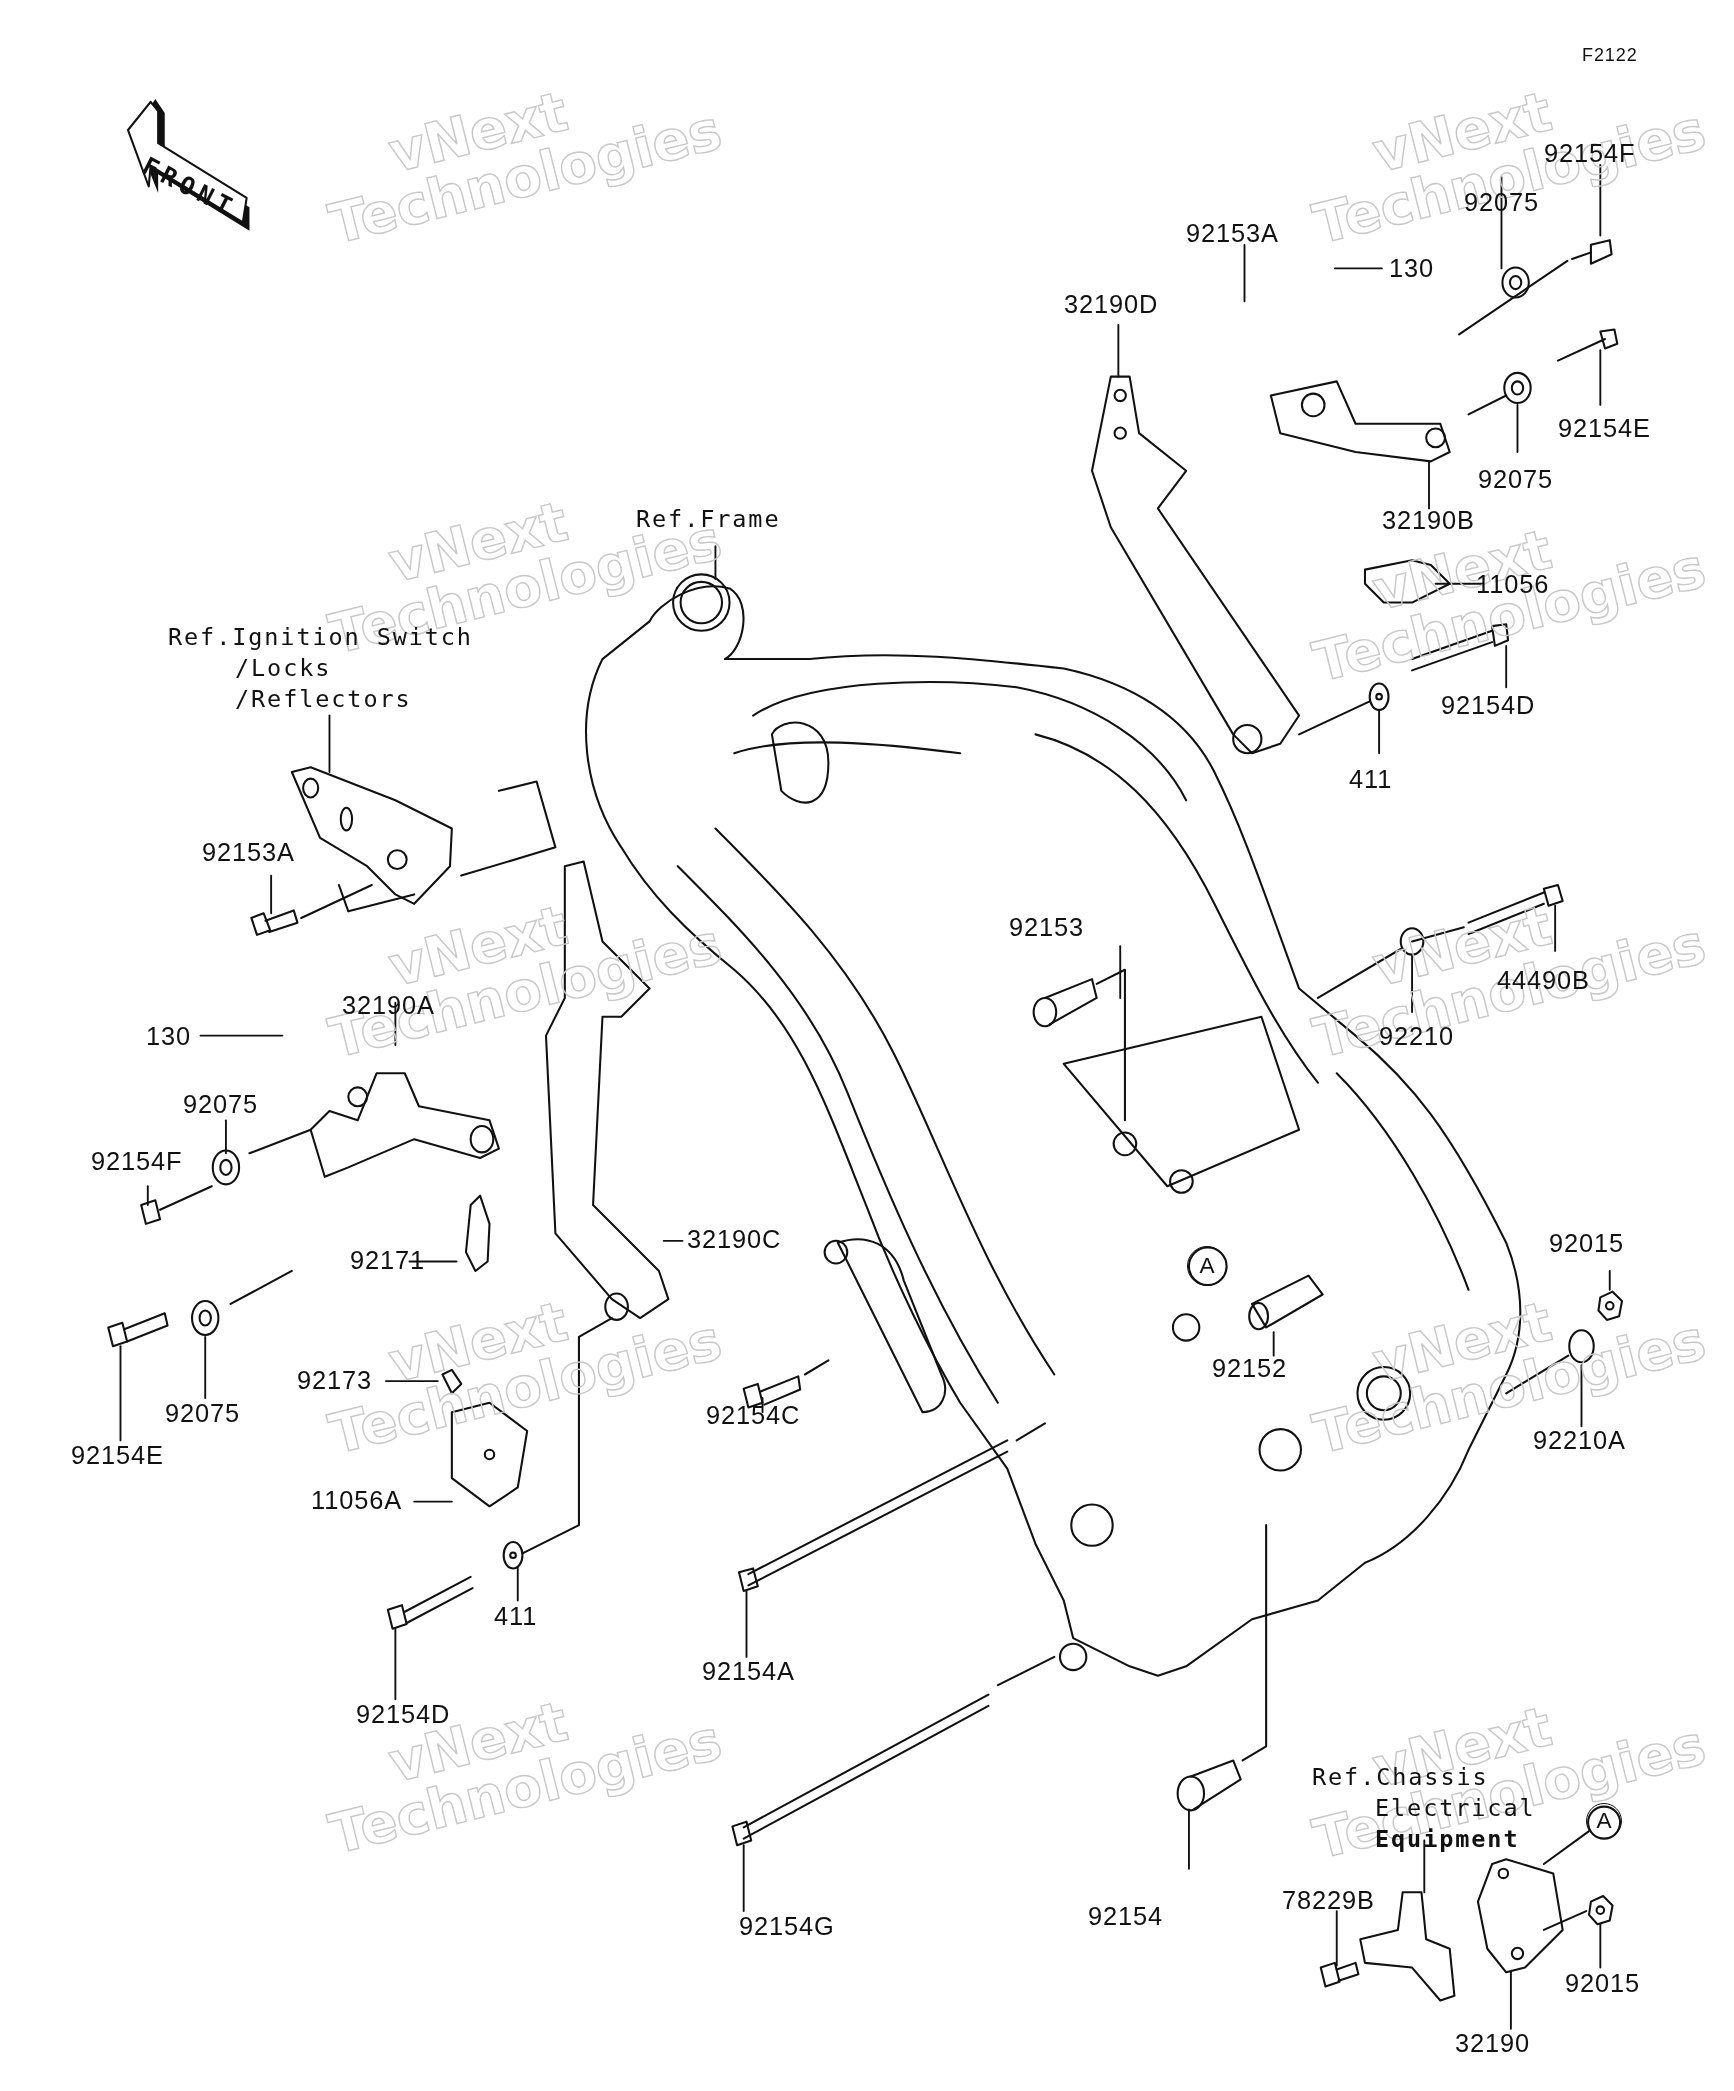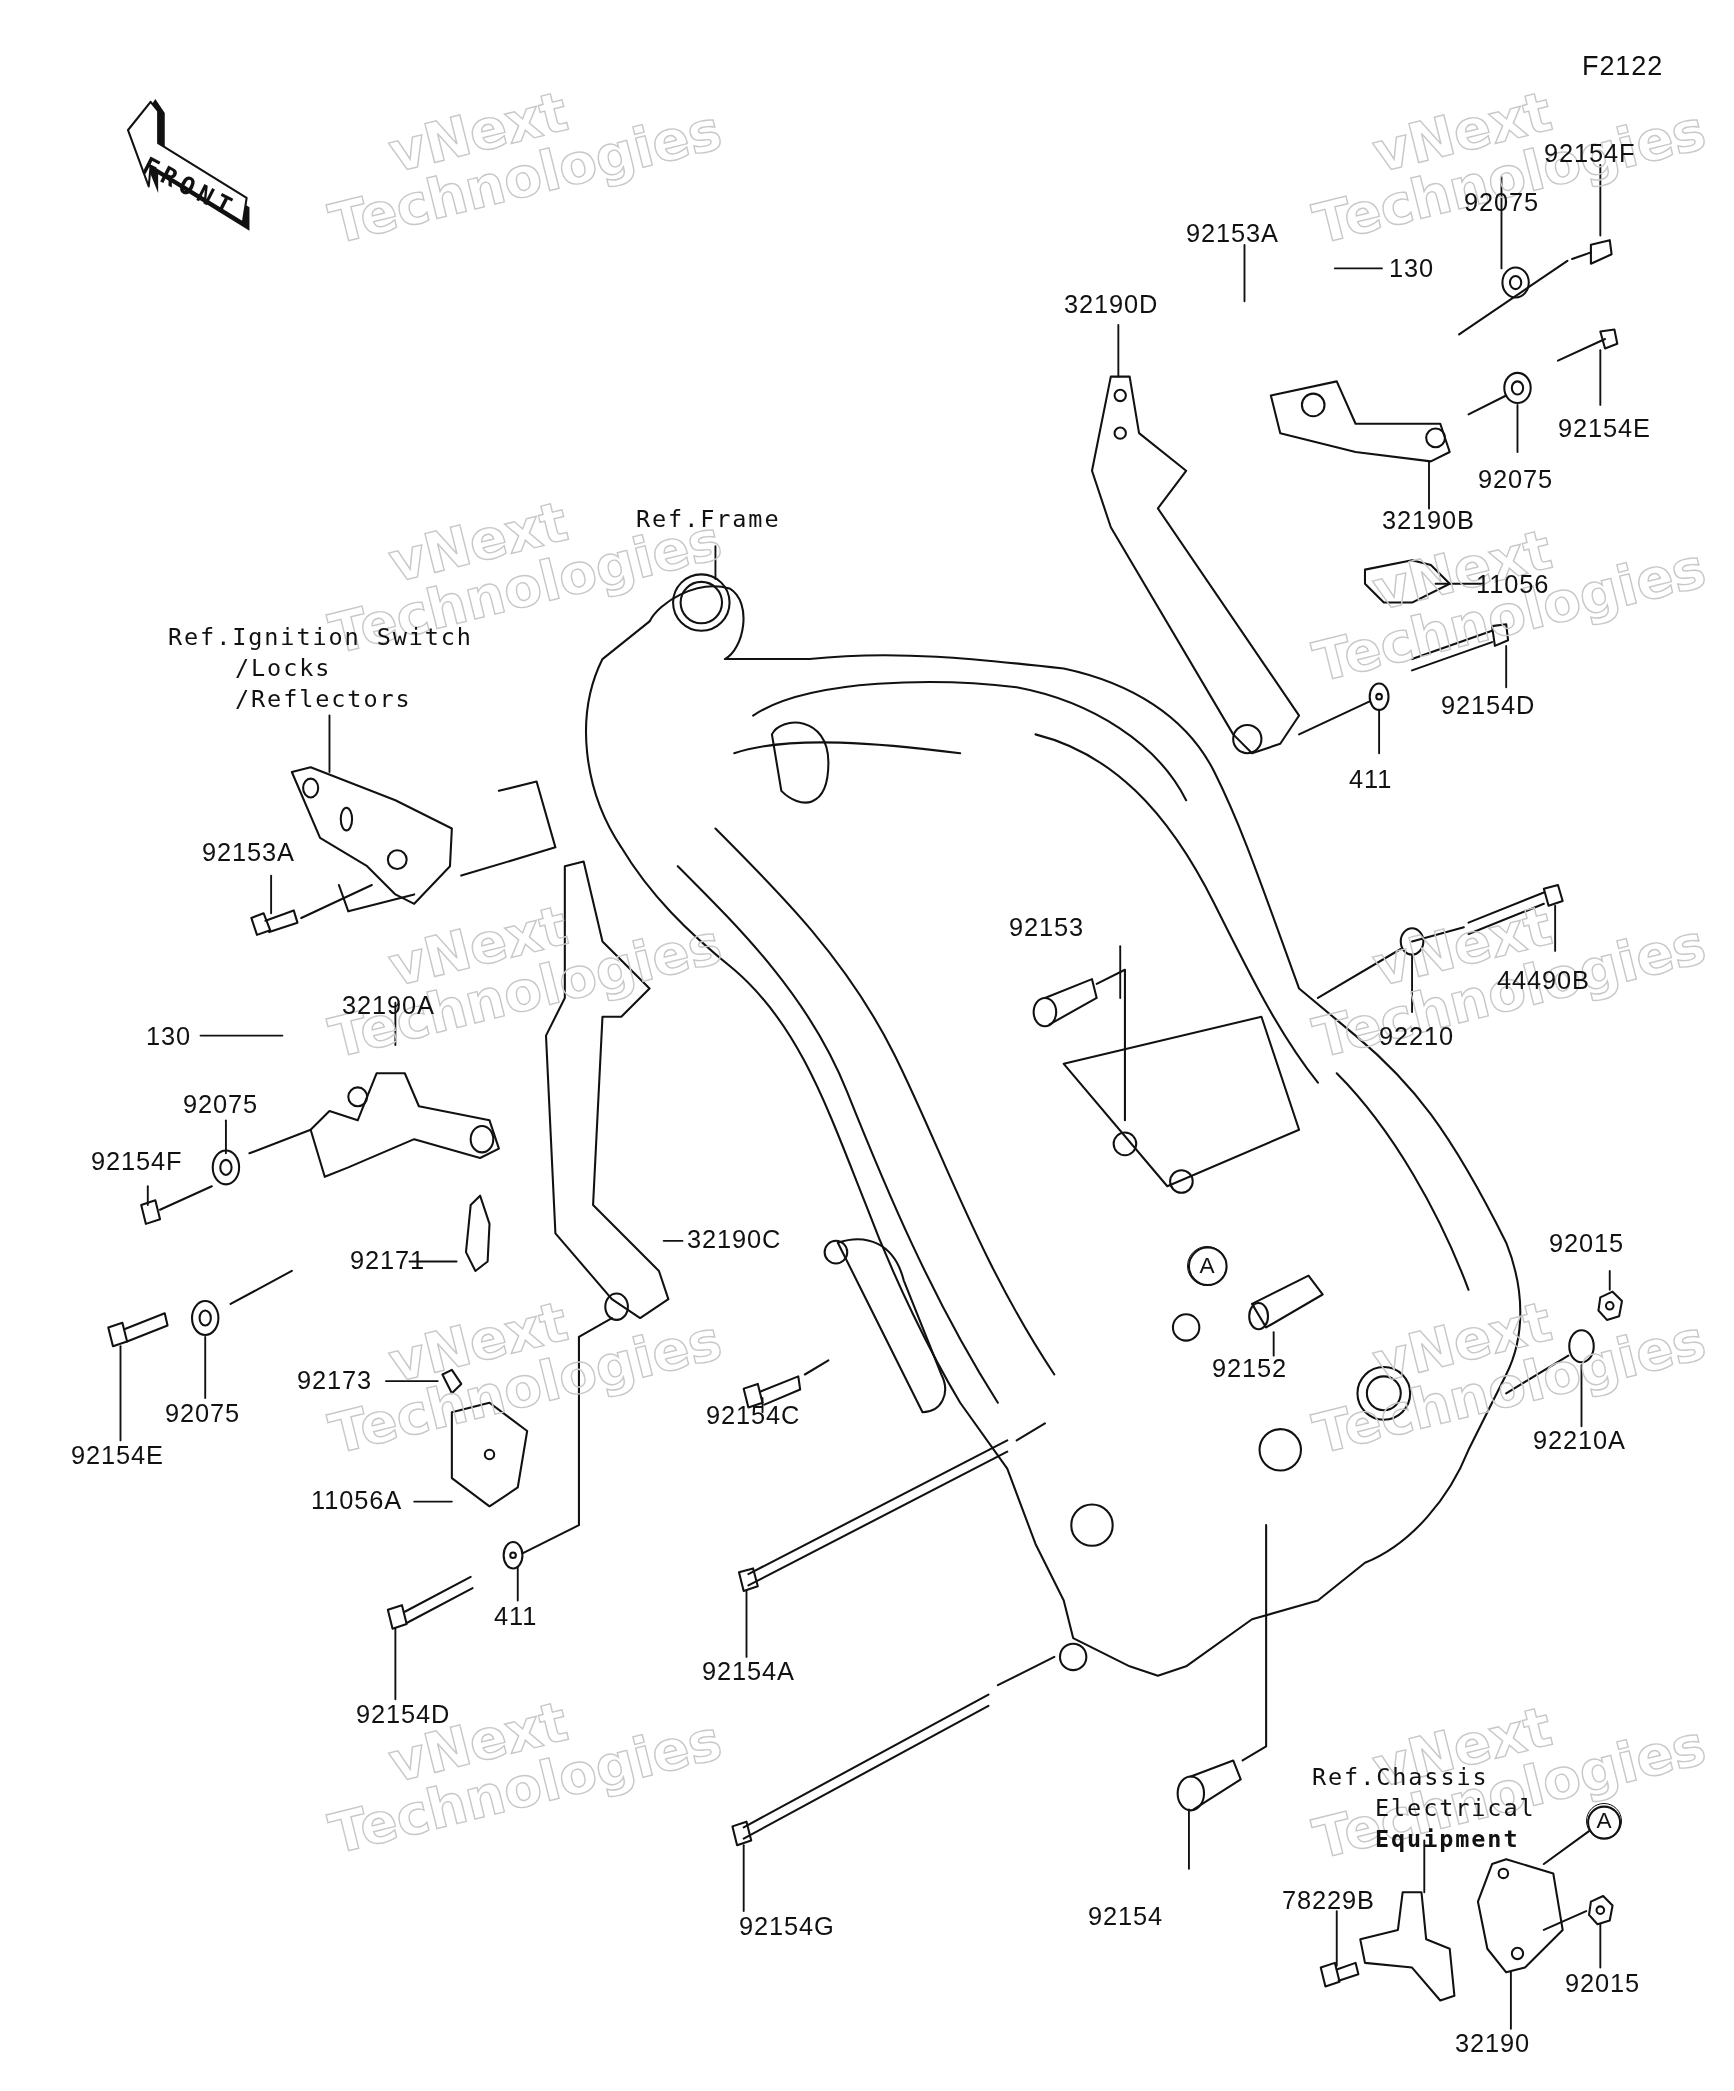--- a/index.html
+++ b/index.html
@@ -308,21 +308,21 @@
     <span class="l1">vNext</span>
     <span class="l2">Technologies</span>
   </div>
 <div class="wm" style="left:1295px;top:1761px;">
     <span class="l1">vNext</span>
     <span class="l2">Technologies</span>
   </div>
 
 <div style="position:absolute;left:151px;top:151px;font-family:'DejaVu Sans Mono',monospace;font-weight:bold;font-size:24.5px;letter-spacing:5.6px;transform:rotate(27deg);transform-origin:left top;">FRONT</div>
 
-<div class="lbl" style="left:1582px;top:53px;font-size:27px;">F2122</div>
+<div class="lbl" style="left:1582px;top:46px;font-size:18px;">F2122</div>
 
 <div class="lbl ref" style="left:636px;top:508px;">Ref.Frame</div>
 <div class="lbl ref" style="left:168px;top:626px;">Ref.Ignition Switch</div>
 <div class="lbl ref" style="left:235px;top:657px;">/Locks</div>
 <div class="lbl ref" style="left:235px;top:688px;">/Reflectors</div>
 <div class="lbl ref" style="left:1312px;top:1766px;">Ref.Chassis</div>
 <div class="lbl ref" style="left:1375px;tops:1794px;top:1797px;">Electrical</div>
 <div class="lbl ref" style="left:1375px;top:1828px;font-weight:bold;">Equipment</div>
 
 <div class="circ" style="left:1187px;top:1246px;">A</div>

